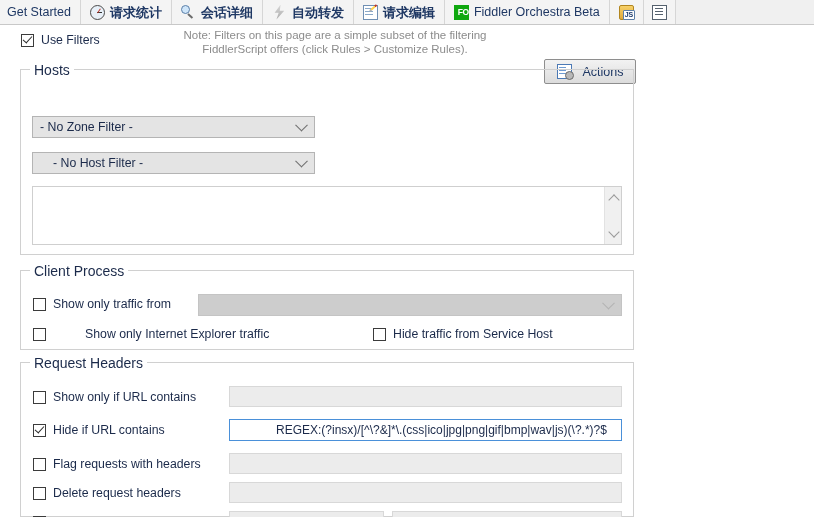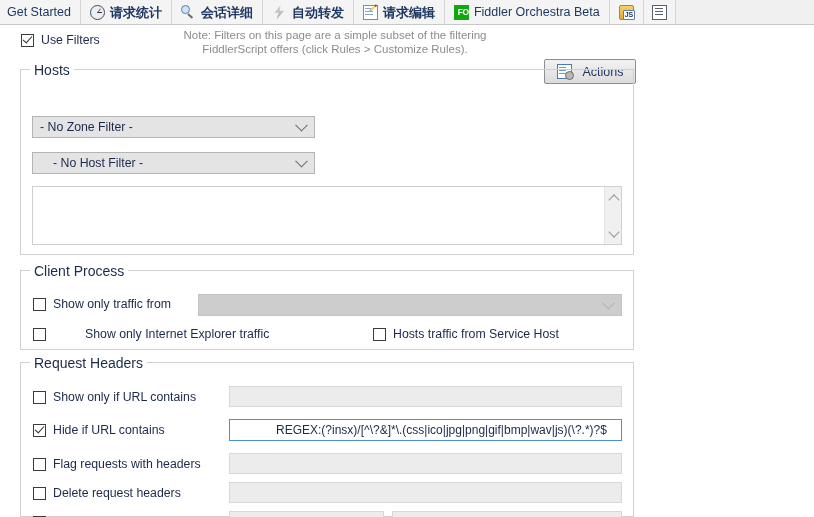--- a/index.html
+++ b/index.html
@@ -302,21 +302,21 @@
     <i class="chev"></i>
   </div>
 
   <div class="cbrow" style="position:absolute;left:33px;top:302px;gap:39px;">
     <span class="cb"></span>
     <span class="cblabel">Show only Internet Explorer traffic</span>
   </div>
 
   <div class="cbrow" style="position:absolute;left:373px;top:302px;">
     <span class="cb"></span>
-    <span class="cblabel">Hosts traffic from Service Host</span>
+    <span class="cblabel">Hide traffic from Service Host</span>
   </div>
 
   <div class="group" style="left:20px;top:337px;width:614px;height:155px;">
     <span class="gtitle">Request Headers</span>
   </div>
 
   <div class="cbrow" style="position:absolute;left:33px;top:365px;">
     <span class="cb"></span>
     <span class="cblabel">Show only if URL contains</span>
   </div>

